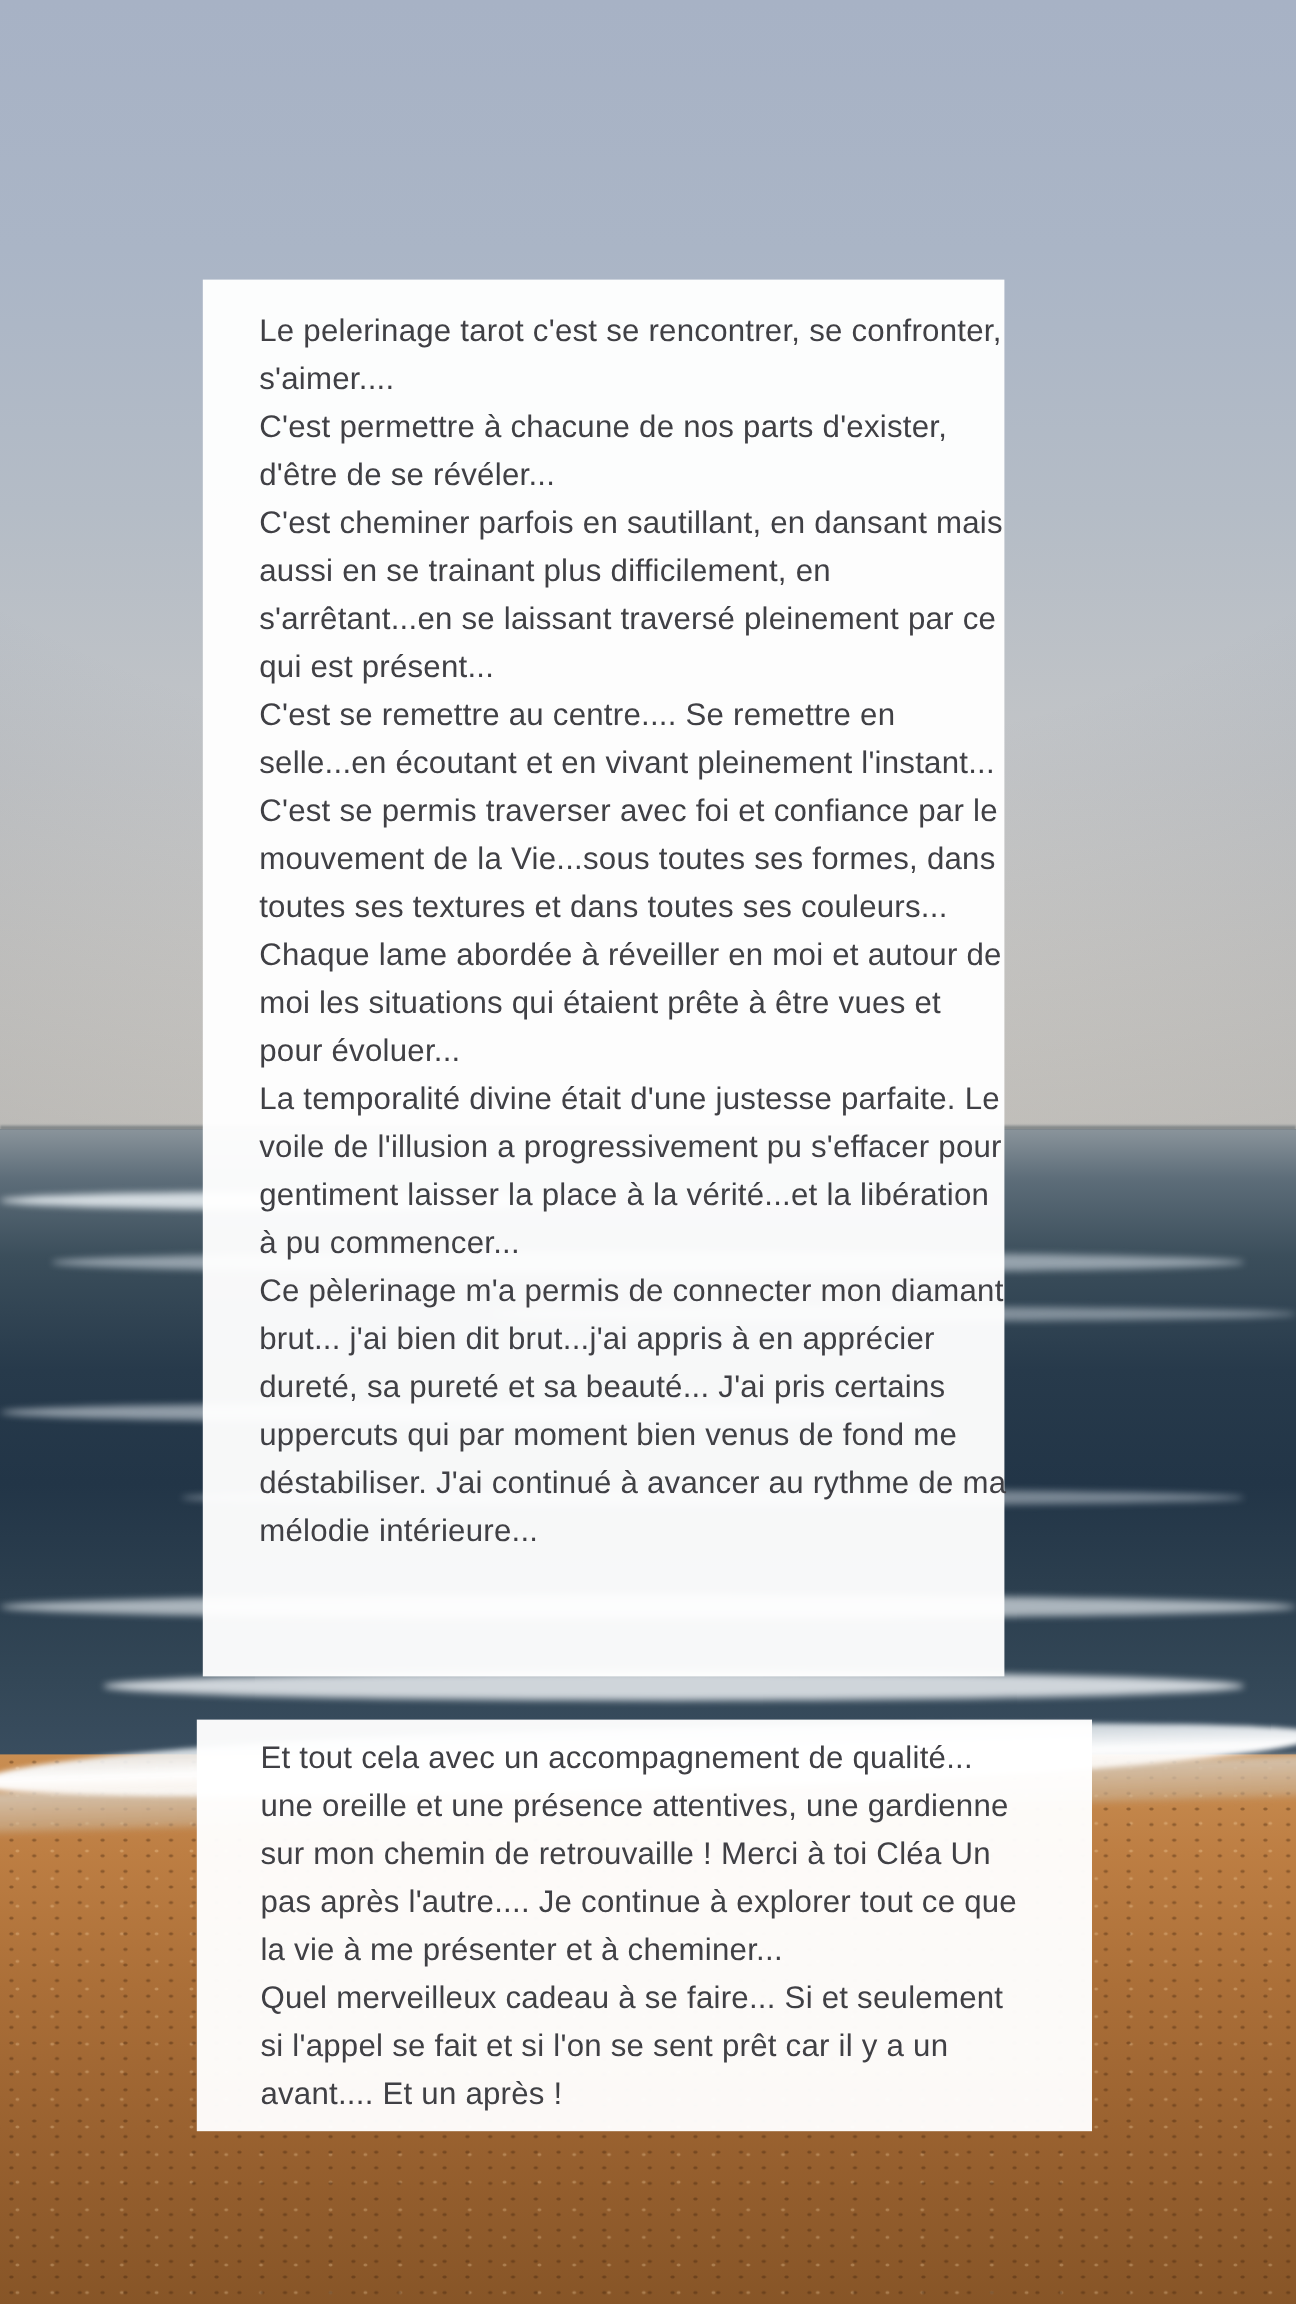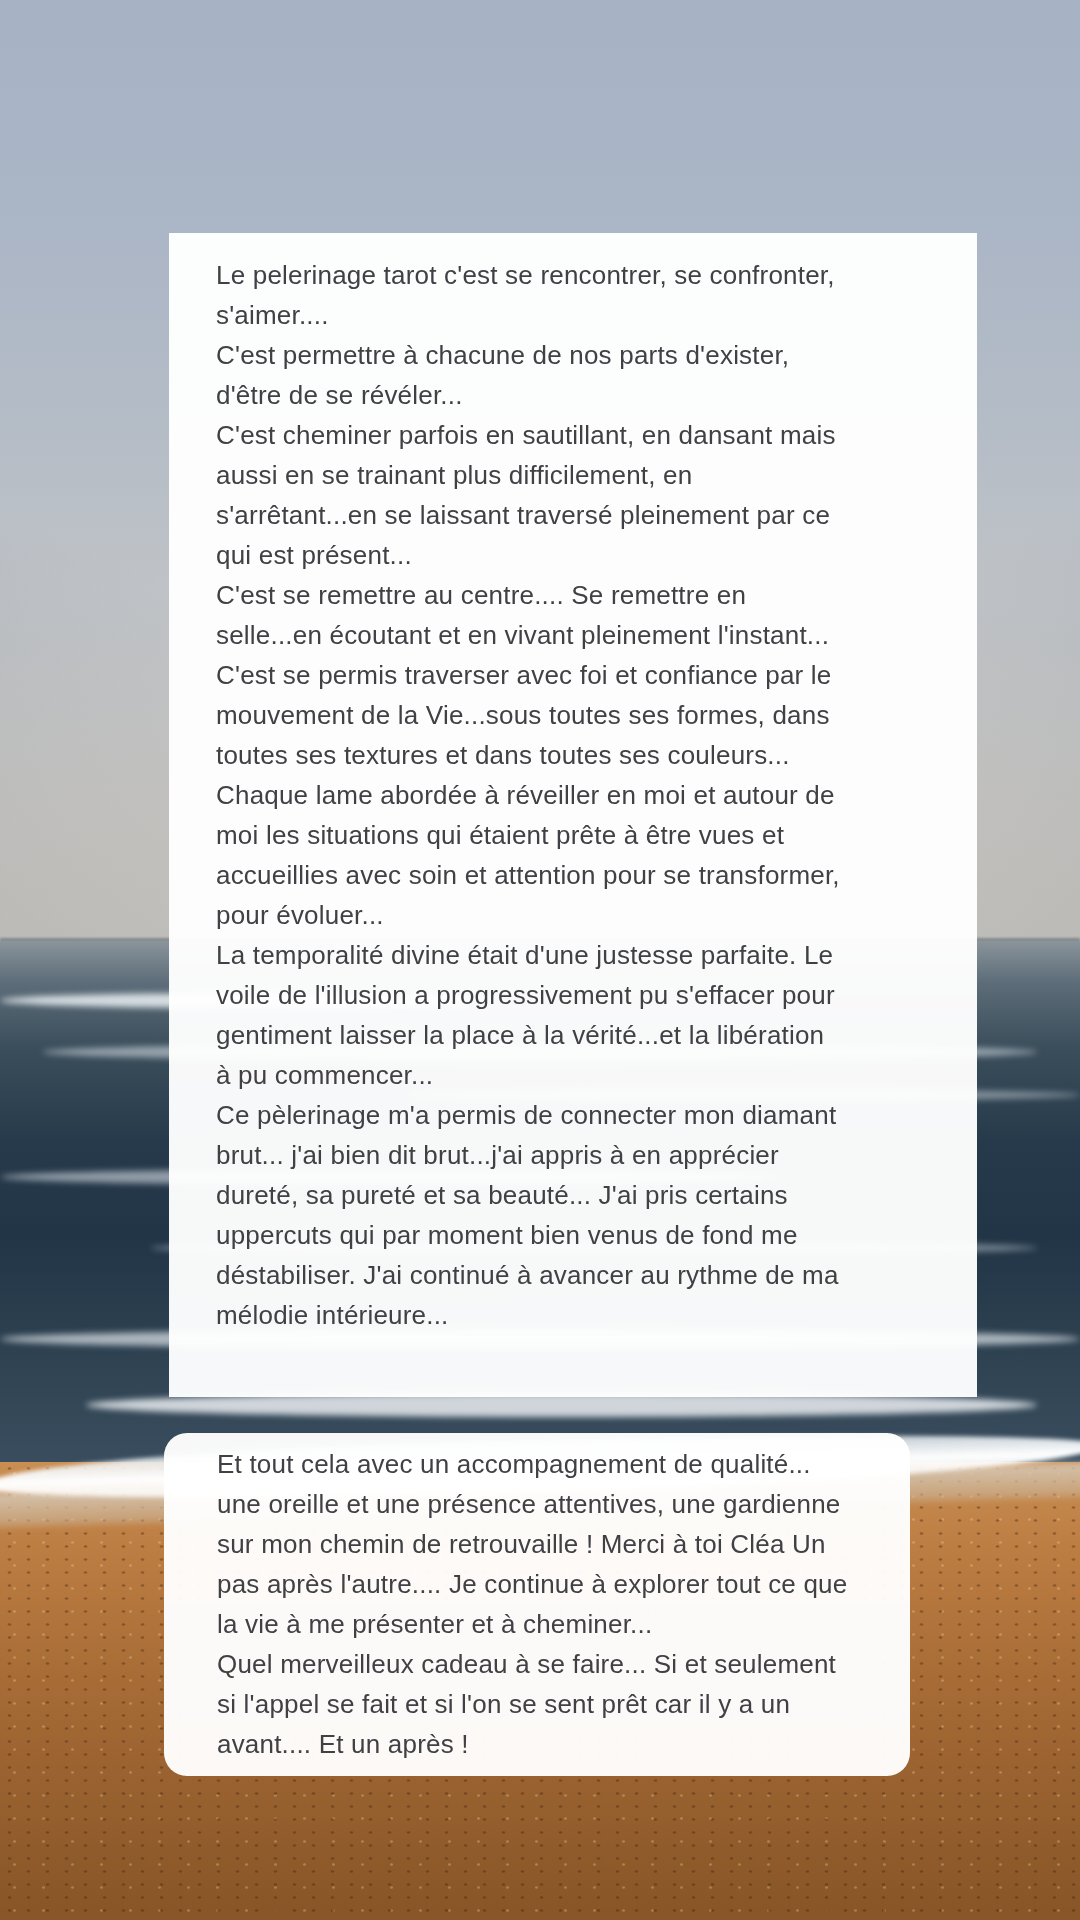--- a/index.html
+++ b/index.html
@@ -51,22 +51,22 @@
     position:absolute;left:-20px;top:1440px;width:1120px;height:52px;
     background:linear-gradient(180deg,rgba(223,232,238,.75),#ffffff 55%,rgba(255,255,255,.75));
     transform:rotate(-1.6deg);filter:blur(2px);border-radius:40% 60% 50% 50%/60% 40% 60% 40%;
   }
   
   .textbox{
     position:absolute;background:rgba(255,255,255,.965);
     color:#404045;font-size:26px;line-height:40px;letter-spacing:.2px;
     box-sizing:border-box;
   }
-  .box1{left:169px;top:233px;width:808px;height:1164px;padding:22px 30px 22px 47px;}
-  .box2{left:164px;top:1433px;width:746px;height:343px;padding:11px 30px 11px 53px;border-radius:23px;}
+  .box1{left:169px;top:233px;width:668px;height:1164px;padding:22px 30px 22px 47px;}
+  .box2{left:164px;top:1433px;width:746px;height:343px;padding:11px 30px 11px 53px;}
   .line{white-space:nowrap;height:40px;line-height:40px;}
 </style>
 </head>
 <body>
 
 <div id="screen">
 
   <div class="sky"></div>
   <div class="sky-vignette"></div>
   <div class="horizon"></div>
@@ -94,21 +94,20 @@
       <div class="line">aussi en se trainant plus difficilement, en</div>
       <div class="line">s'arrêtant...en se laissant traversé pleinement par ce</div>
       <div class="line">qui est présent...</div>
       <div class="line">C'est se remettre au centre.... Se remettre en</div>
       <div class="line">selle...en écoutant et en vivant pleinement l'instant...</div>
       <div class="line">C'est se permis traverser avec foi et confiance par le</div>
       <div class="line">mouvement de la Vie...sous toutes ses formes, dans</div>
       <div class="line">toutes ses textures et dans toutes ses couleurs...</div>
       <div class="line">Chaque lame abordée à réveiller en moi et autour de</div>
       <div class="line">moi les situations qui étaient prête à être vues et</div>
-      <div class="line">accueillies avec soin et attention pour se transformer,</div>
       <div class="line">pour évoluer...</div>
       <div class="line">La temporalité divine était d'une justesse parfaite. Le</div>
       <div class="line">voile de l'illusion a progressivement pu s'effacer pour</div>
       <div class="line">gentiment laisser la place à la vérité...et la libération</div>
       <div class="line">à pu commencer...</div>
       <div class="line">Ce pèlerinage m'a permis de connecter mon diamant</div>
       <div class="line">brut... j'ai bien dit brut...j'ai appris à en apprécier</div>
       <div class="line">dureté, sa pureté et sa beauté... J'ai pris certains</div>
       <div class="line">uppercuts qui par moment bien venus de fond me</div>
       <div class="line">déstabiliser. J'ai continué à avancer au rythme de ma</div>

